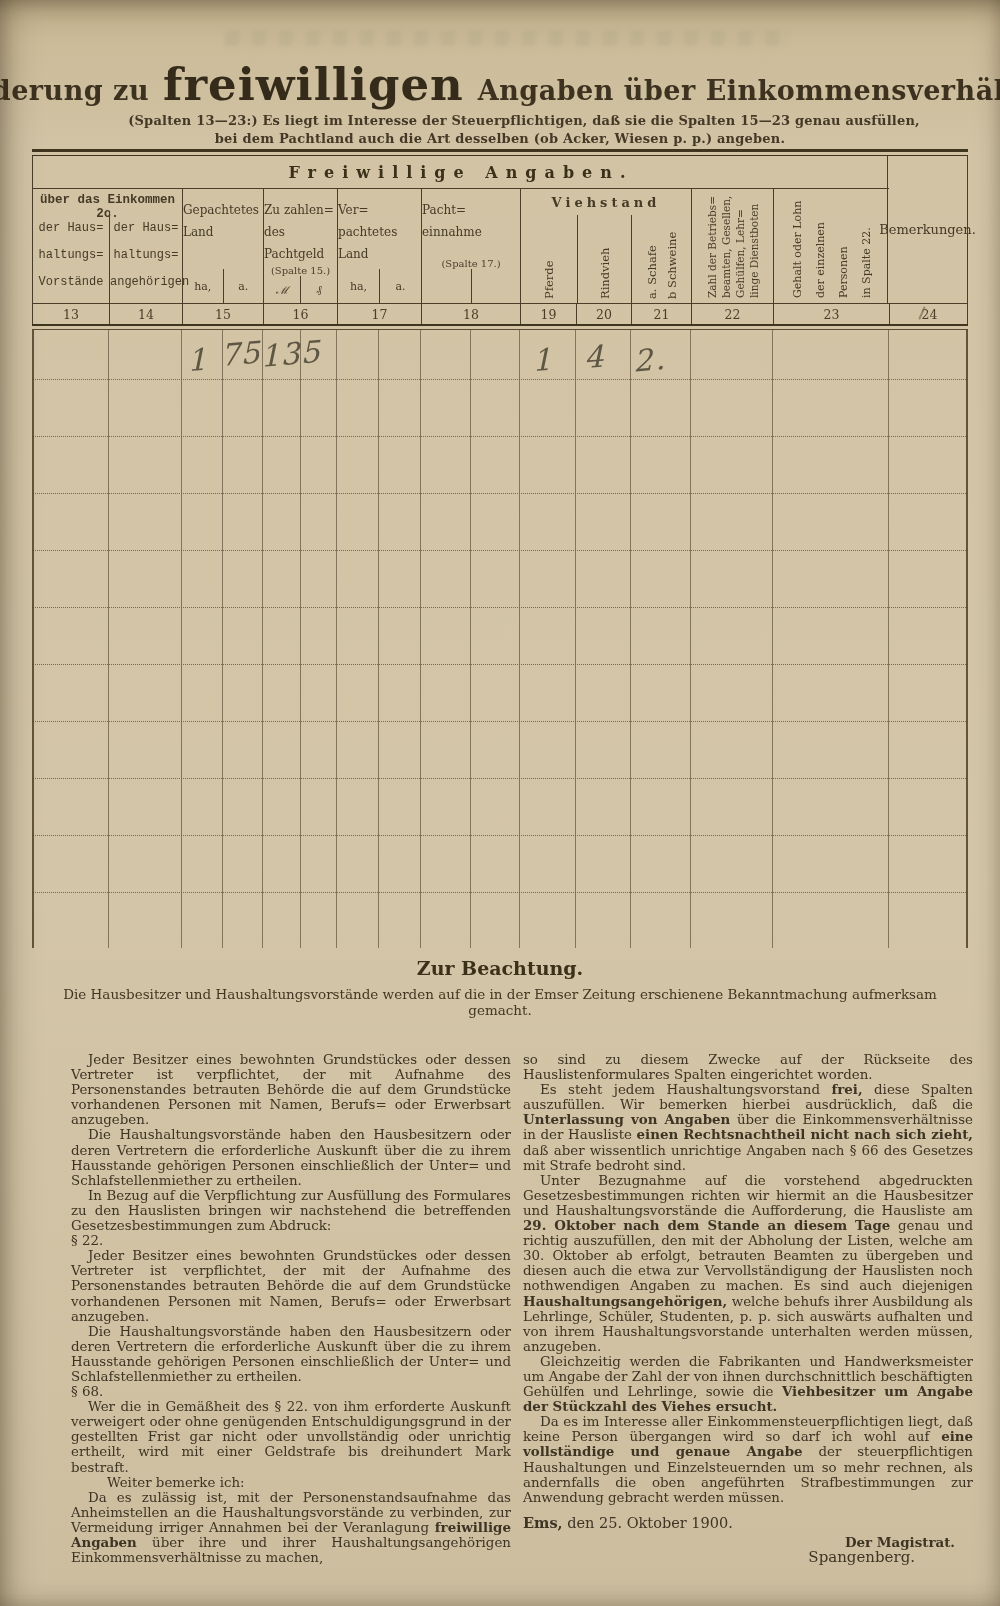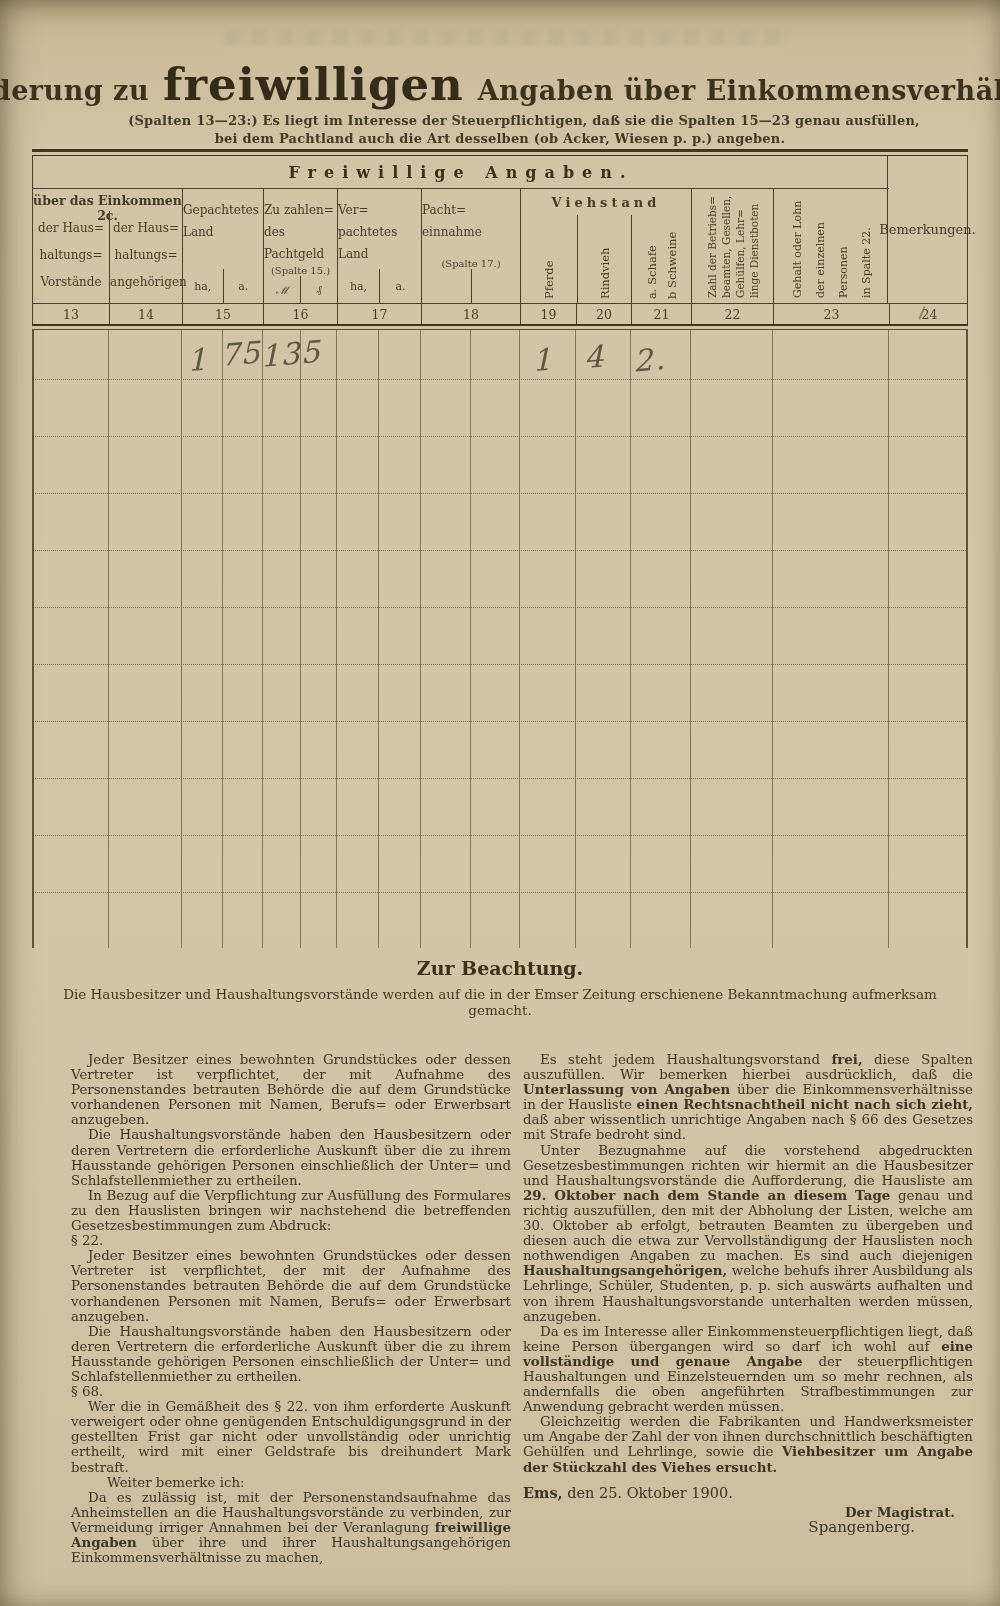--- a/index.html
+++ b/index.html
@@ -35,21 +35,21 @@
     font-size:16px;font-weight:bold;letter-spacing:8px;color:#3b3019;box-sizing:border-box;}
   .cols-row{display:flex;height:114px;}
   .hcell{box-sizing:border-box;flex-shrink:0;position:relative;display:flex;flex-direction:column;font-size:12px;color:#453a26;}
   .bl{border-left:1px solid #4a3e28;}
   .htitle{white-space:pre-line;text-align:left;line-height:22px;padding-top:10px;flex:1;}
   .hnote{text-align:center;font-size:10px;line-height:11px;color:#4e422c;}
   .subrow{height:34px;display:flex;box-sizing:border-box;}
   .subrow span{flex:1;display:flex;align-items:center;justify-content:center;font-size:11px;box-sizing:border-box;text-align:center;}
   .subrow .sr2{border-left:1px solid #4a3e28;}
   .cur{font-style:italic;}
-  .income-group{width:149px;}
+  .income-group{width:149px;font-family:Liberation Mono, monospace;}
   .income-title{font-weight:bold;font-size:12.5px;text-align:center;padding-top:4px;height:18px;}
   .income-cols{display:flex;flex:1;}
   .icol{width:76px;box-sizing:border-box;white-space:pre-line;text-align:center;line-height:27px;padding-top:4px;font-size:12px;}
   .icol2{width:73px;}
   .c15{width:81px;} .c16{width:74px;} .c17{width:84px;} .c18{width:99px;}
   .vieh-group{width:171px;}
   .vieh-title{font-weight:bold;font-size:13px;letter-spacing:4px;text-align:center;padding-top:6px;height:20px;}
   .vieh-cols{display:flex;flex:1;}
   .vcell{position:relative;box-sizing:border-box;}
   .v19{width:56px;} .v20{width:55px;} .v21{width:60px;}
@@ -265,23 +265,24 @@
       <p class="cline">§ 22.</p>
       <p class="ind">Jeder Besitzer eines bewohnten Grundstückes oder dessen Vertreter ist verpflichtet, der mit der Aufnahme des Personenstandes betrauten Behörde die auf dem Grundstücke vorhandenen Personen mit Namen, Berufs= oder Erwerbsart anzugeben.</p>
       <p class="ind">Die Haushaltungsvorstände haben den Hausbesitzern oder deren Vertretern die erforderliche Auskunft über die zu ihrem Hausstande gehörigen Personen einschließlich der Unter= und Schlafstellenmiether zu ertheilen.</p>
       <p class="cline">§ 68.</p>
       <p class="ind">Wer die in Gemäßheit des § 22. von ihm erforderte Auskunft verweigert oder ohne genügenden Entschuldigungsgrund in der gestellten Frist gar nicht oder unvollständig oder unrichtig ertheilt, wird mit einer Geldstrafe bis dreihundert Mark bestraft.</p>
       <p class="ind2">Weiter bemerke ich:</p>
       <p class="ind"><span>Da es zulässig ist, mit der Personenstandsaufnahme das Anheimstellen an die Haushaltungsvorstände zu verbinden, zur Vermeidung irriger Annahmen bei der Veranlagung </span><span class="b">freiwillige Angaben</span><span> über ihre und ihrer Haushaltungsangehörigen Einkommensverhältnisse zu machen,</span></p>
     </div>
 
     <div class="colR">
+      <p>so sind zu diesem Zwecke auf der Rückseite des Hauslistenformulares Spalten eingerichtet worden.</p>
       <p class="ind"><span>Es steht jedem Haushaltungsvorstand </span><span class="b">frei,</span><span> diese Spalten auszufüllen. Wir bemerken hierbei ausdrücklich, daß die </span><span class="b">Unterlassung von Angaben</span><span> über die Einkommensverhältnisse in der Hausliste </span><span class="b">einen Rechtsnachtheil nicht nach sich zieht,</span><span> daß aber wissentlich unrichtige Angaben nach § 66 des Gesetzes mit Strafe bedroht sind.</span></p>
       <p class="ind"><span>Unter Bezugnahme auf die vorstehend abgedruckten Gesetzesbestimmungen richten wir hiermit an die Hausbesitzer und Haushaltungsvorstände die Aufforderung, die Hausliste am </span><span class="b">29. Oktober nach dem Stande an diesem Tage</span><span> genau und richtig auszufüllen, den mit der Abholung der Listen, welche am 30. Oktober ab erfolgt, betrauten Beamten zu übergeben und diesen auch die etwa zur Vervollständigung der Hauslisten noch nothwendigen Angaben zu machen.  Es sind auch diejenigen </span><span class="b">Haushaltungsangehörigen,</span><span> welche behufs ihrer Ausbildung als Lehrlinge, Schüler, Studenten, p. p. sich auswärts aufhalten und von ihrem Haushaltungsvorstande unterhalten werden müssen, anzugeben.</span></p>
+      <p class="ind"><span>Gleichzeitig werden die Fabrikanten und Handwerksmeister um Angabe der Zahl der von ihnen durchschnittlich beschäftigten Gehülfen und Lehrlinge, sowie die </span><span class="b">Viehbesitzer um Angabe der Stückzahl des Viehes ersucht.</span></p>
       <p class="ind"><span>Da es im Interesse aller Einkommensteuerpflichtigen liegt, daß keine Person übergangen wird so darf ich wohl auf </span><span class="b">eine vollständige und genaue Angabe</span><span> der steuerpflichtigen Haushaltungen und Einzelsteuernden um so mehr rechnen, als andernfalls die oben angeführten Strafbestimmungen zur Anwendung gebracht werden müssen.</span></p>
-      <p class="ind"><span>Gleichzeitig werden die Fabrikanten und Handwerksmeister um Angabe der Zahl der von ihnen durchschnittlich beschäftigten Gehülfen und Lehrlinge, sowie die </span><span class="b">Viehbesitzer um Angabe der Stückzahl des Viehes ersucht.</span></p>
       <p class="dateline"><span class="b">Ems,</span><span> den 25. Oktober 1900.</span></p>
       <p class="sig1">Der Magistrat.</p>
       <p class="sig2">Spangenberg.</p>
     </div>
   </div>
 
 </div>
 
 </body></html>

